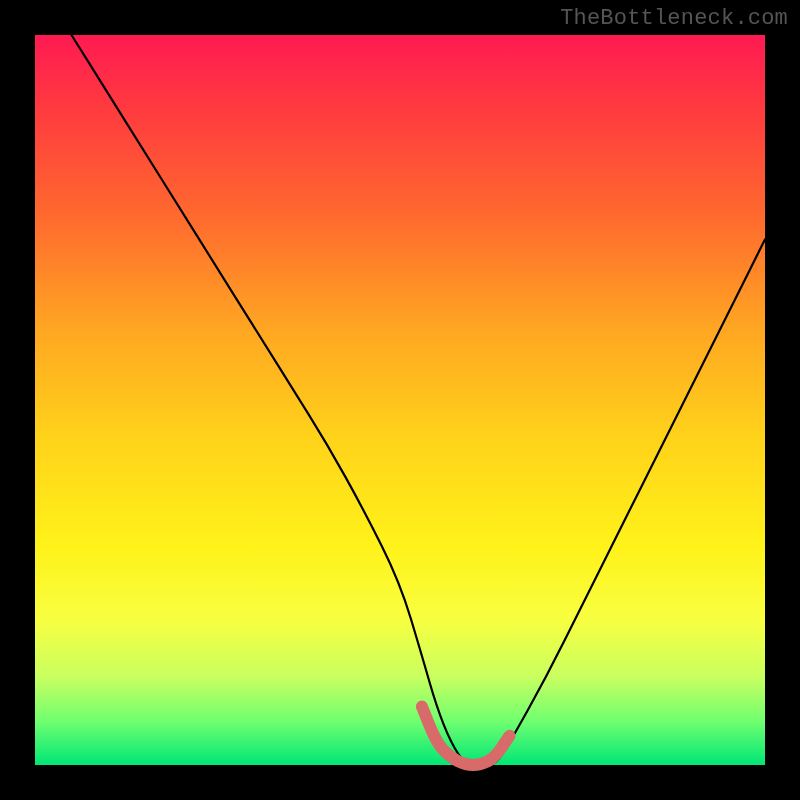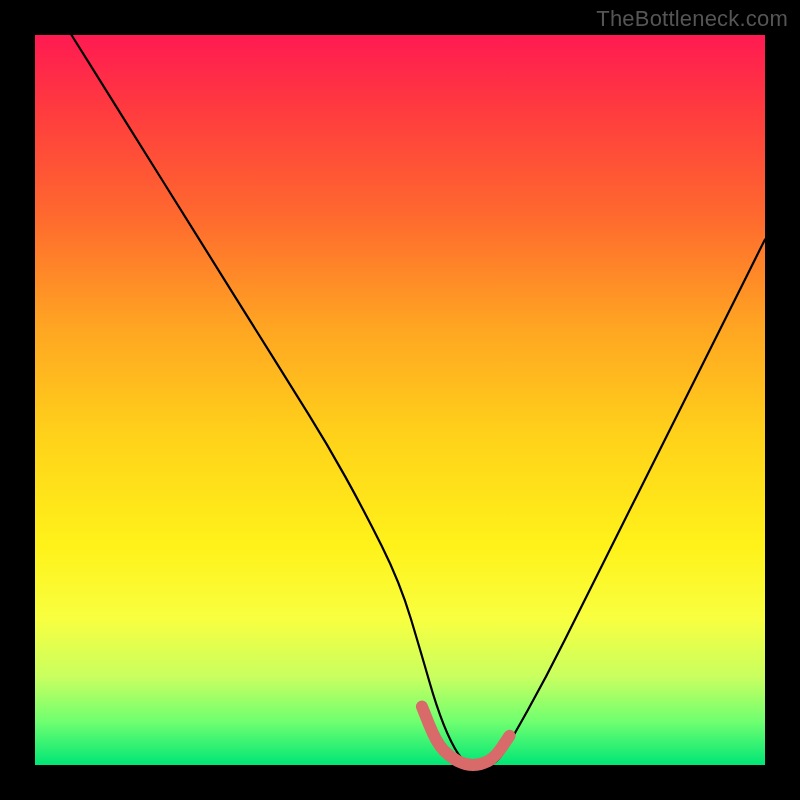--- a/index.html
+++ b/index.html
@@ -9,20 +9,21 @@
     height: 800px;
     overflow: hidden;
     background: #000;
     font-family: Arial, Helvetica, sans-serif;
   }
   .frame {
     position: relative;
     width: 800px;
     height: 800px;
     background: #000;
+    font-family: Liberation Mono, monospace;
   }
   .plot-area {
     position: absolute;
     left: 35px;
     top: 35px;
     width: 730px;
     height: 730px;
     
     background: linear-gradient(
       to bottom,

